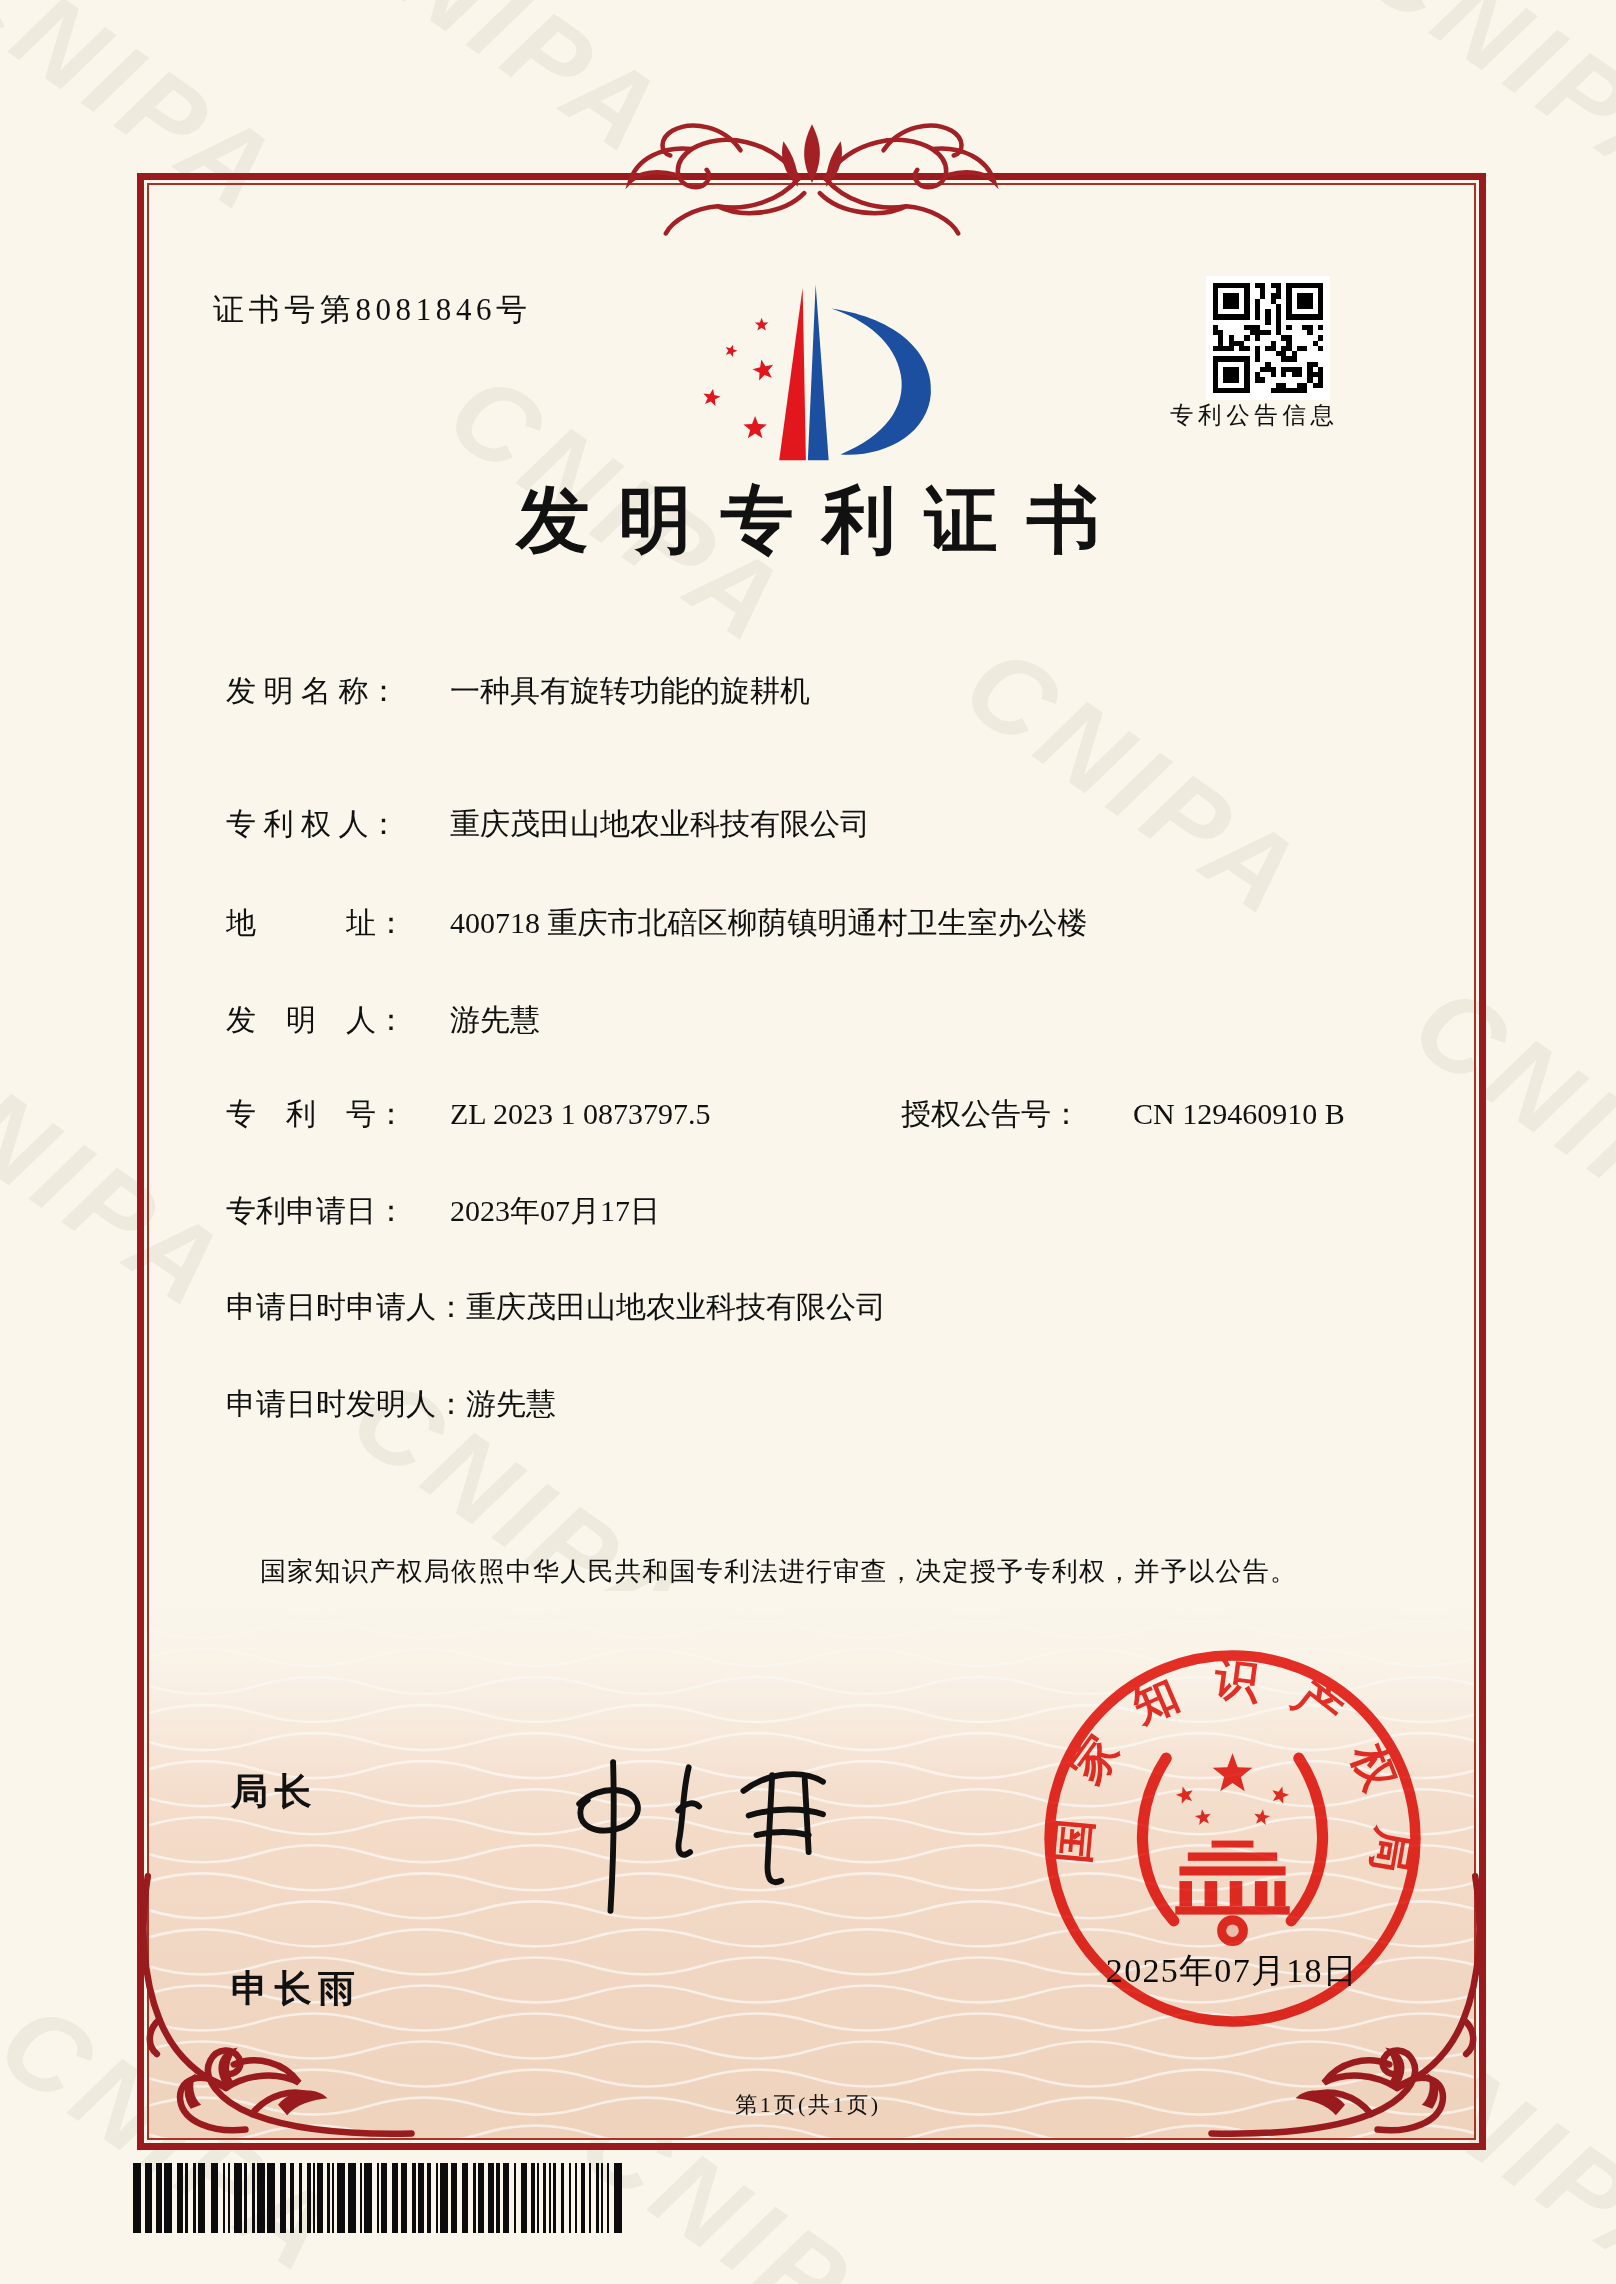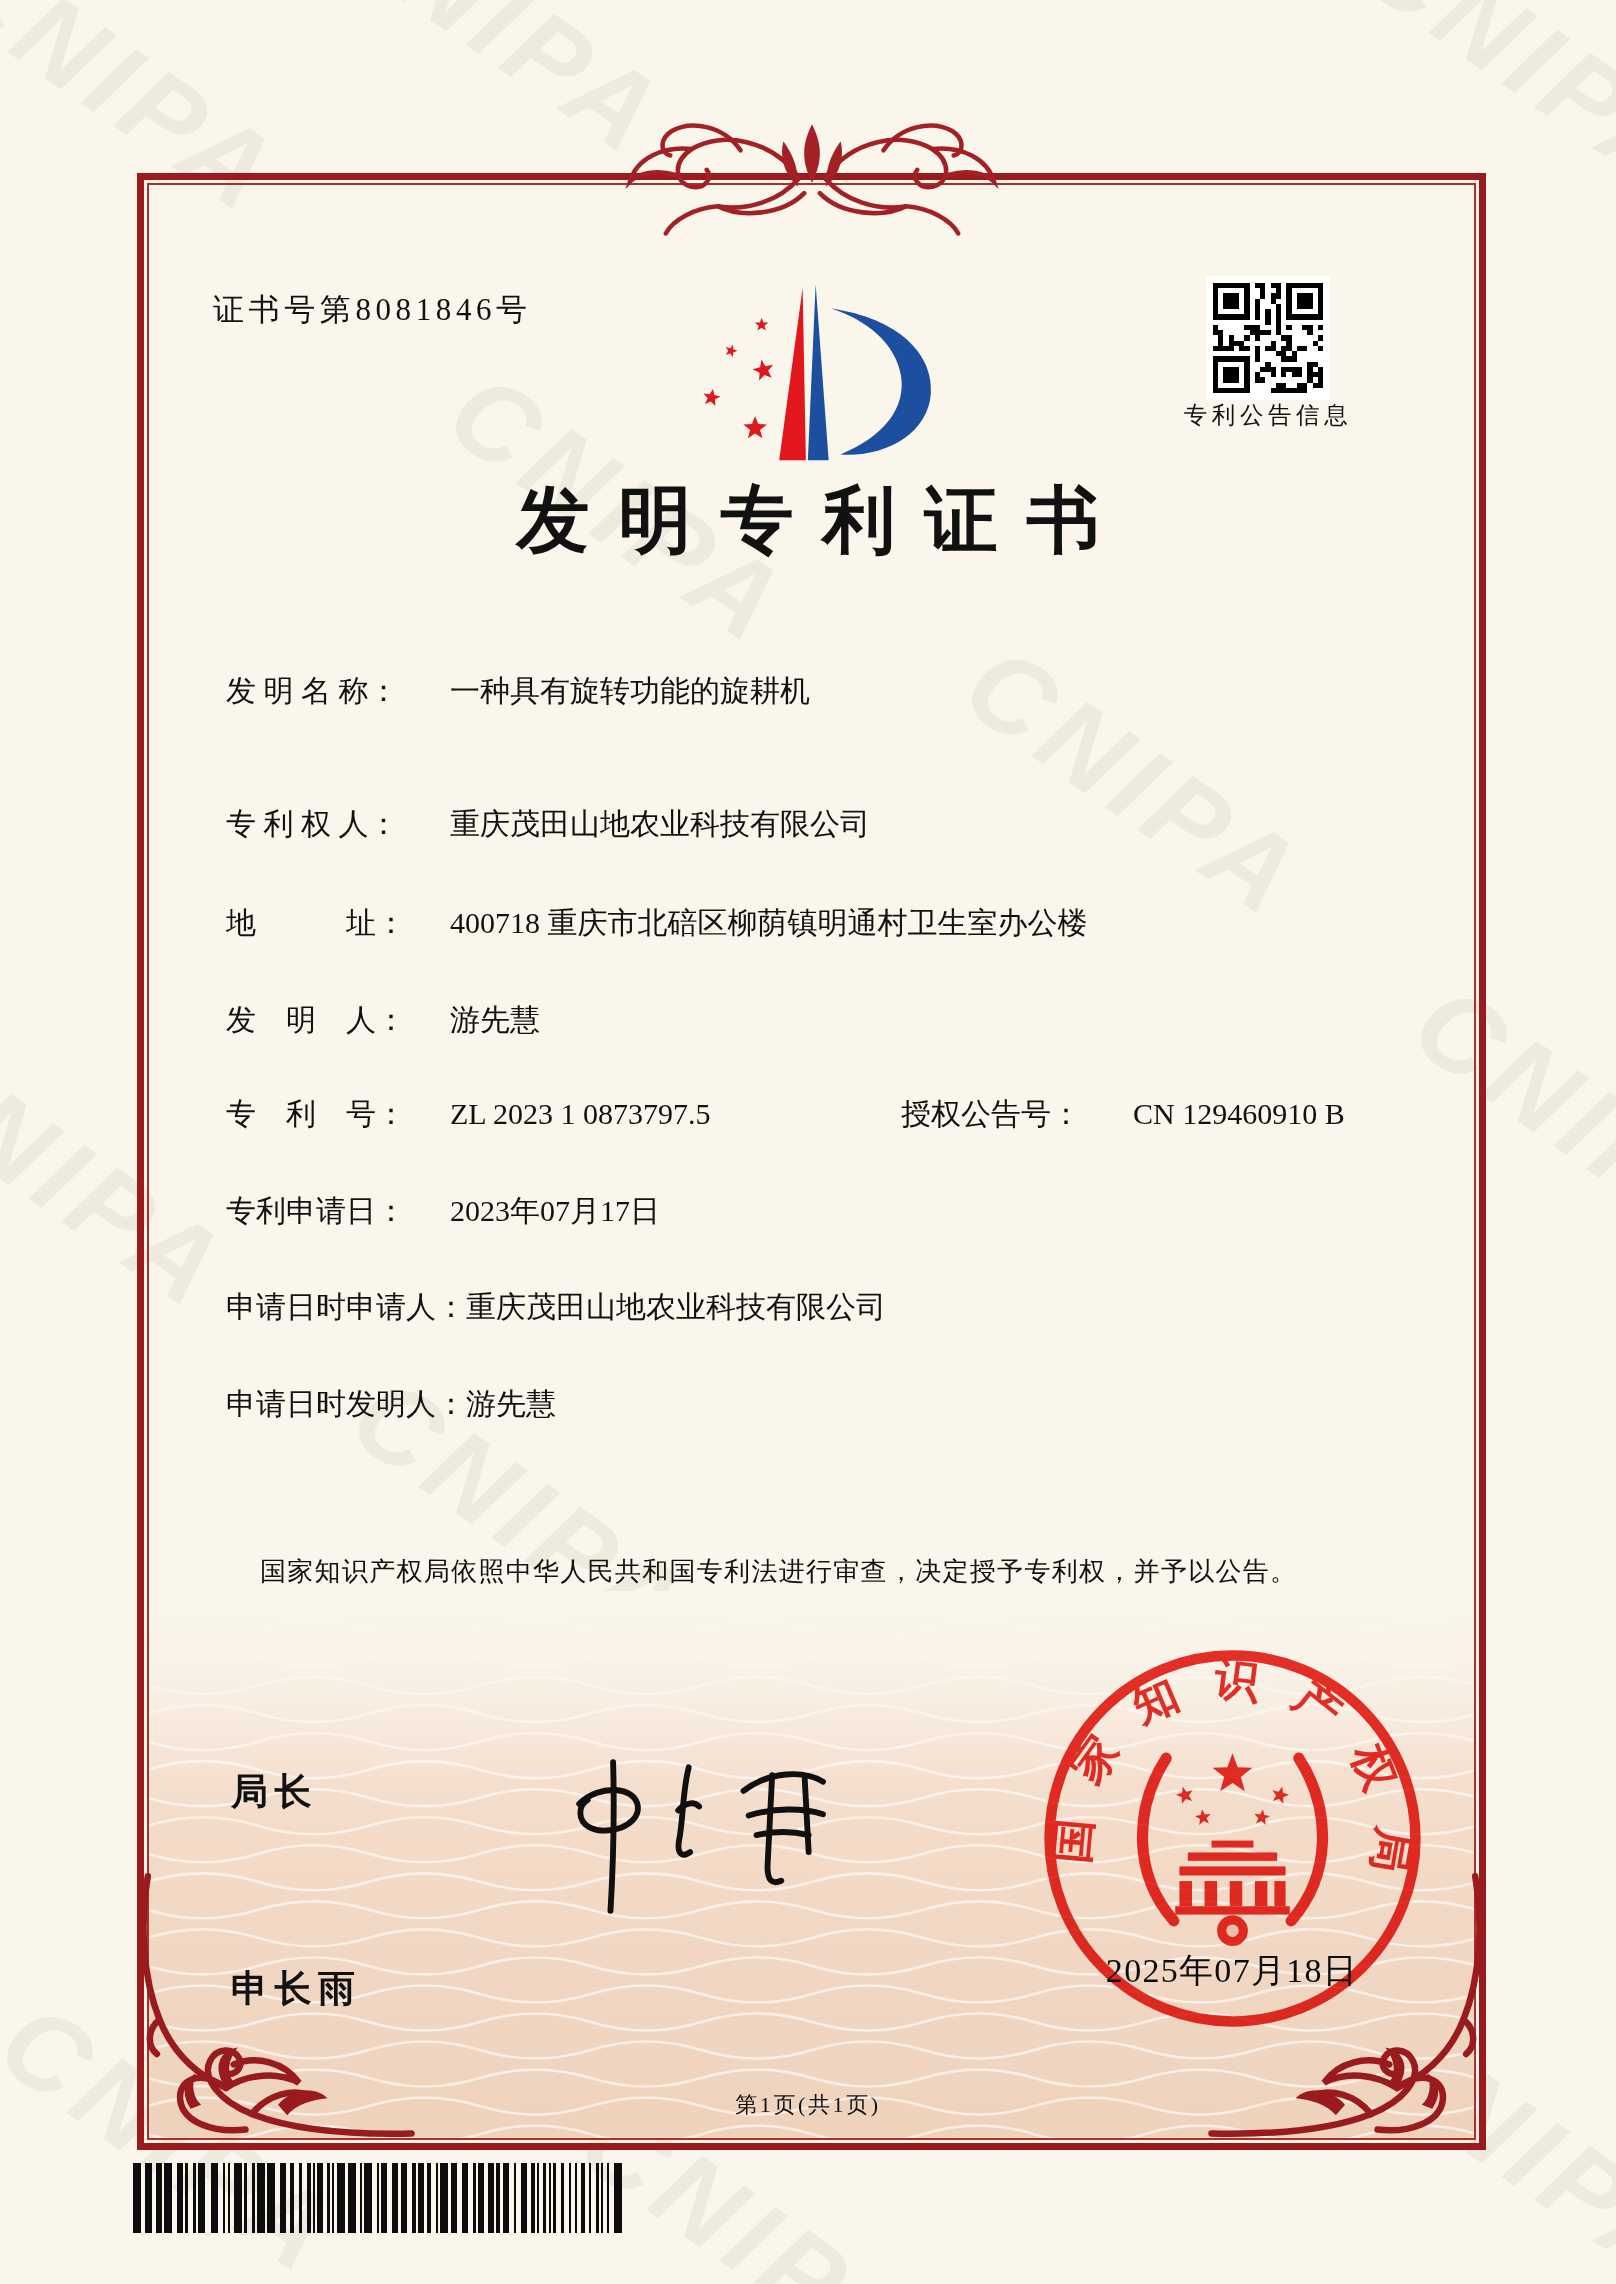--- a/index.html
+++ b/index.html
@@ -62,21 +62,21 @@
     font-size:31px;letter-spacing:4.6px;z-index:4;
   }
   .logo{position:absolute;left:690px;top:279px;z-index:4;}
   .qr-box{
     position:absolute;left:1206px;top:276px;width:124px;height:124px;
     background:#ffffff;z-index:4;
   }
   .qr-box svg{position:absolute;left:7.2px;top:7.2px;}
   .qr-caption{
     position:absolute;left:1170px;top:399px;width:196px;
-    text-align:center;font-size:23.5px;letter-spacing:4.6px;z-index:4;
+    font-size:23.5px;letter-spacing:4.6px;z-index:4;
   }
   .title{
     position:absolute;left:0;top:481px;width:1616px;
     text-align:center;
     font-size:73px;font-weight:700;
     letter-spacing:29px;padding-left:29px;box-sizing:border-box;
     line-height:80px;z-index:4;
   }
   .row{position:absolute;left:226px;font-size:30px;line-height:34px;z-index:4;white-space:nowrap;}
   .row .lbl{display:inline-block;min-width:224px;}

